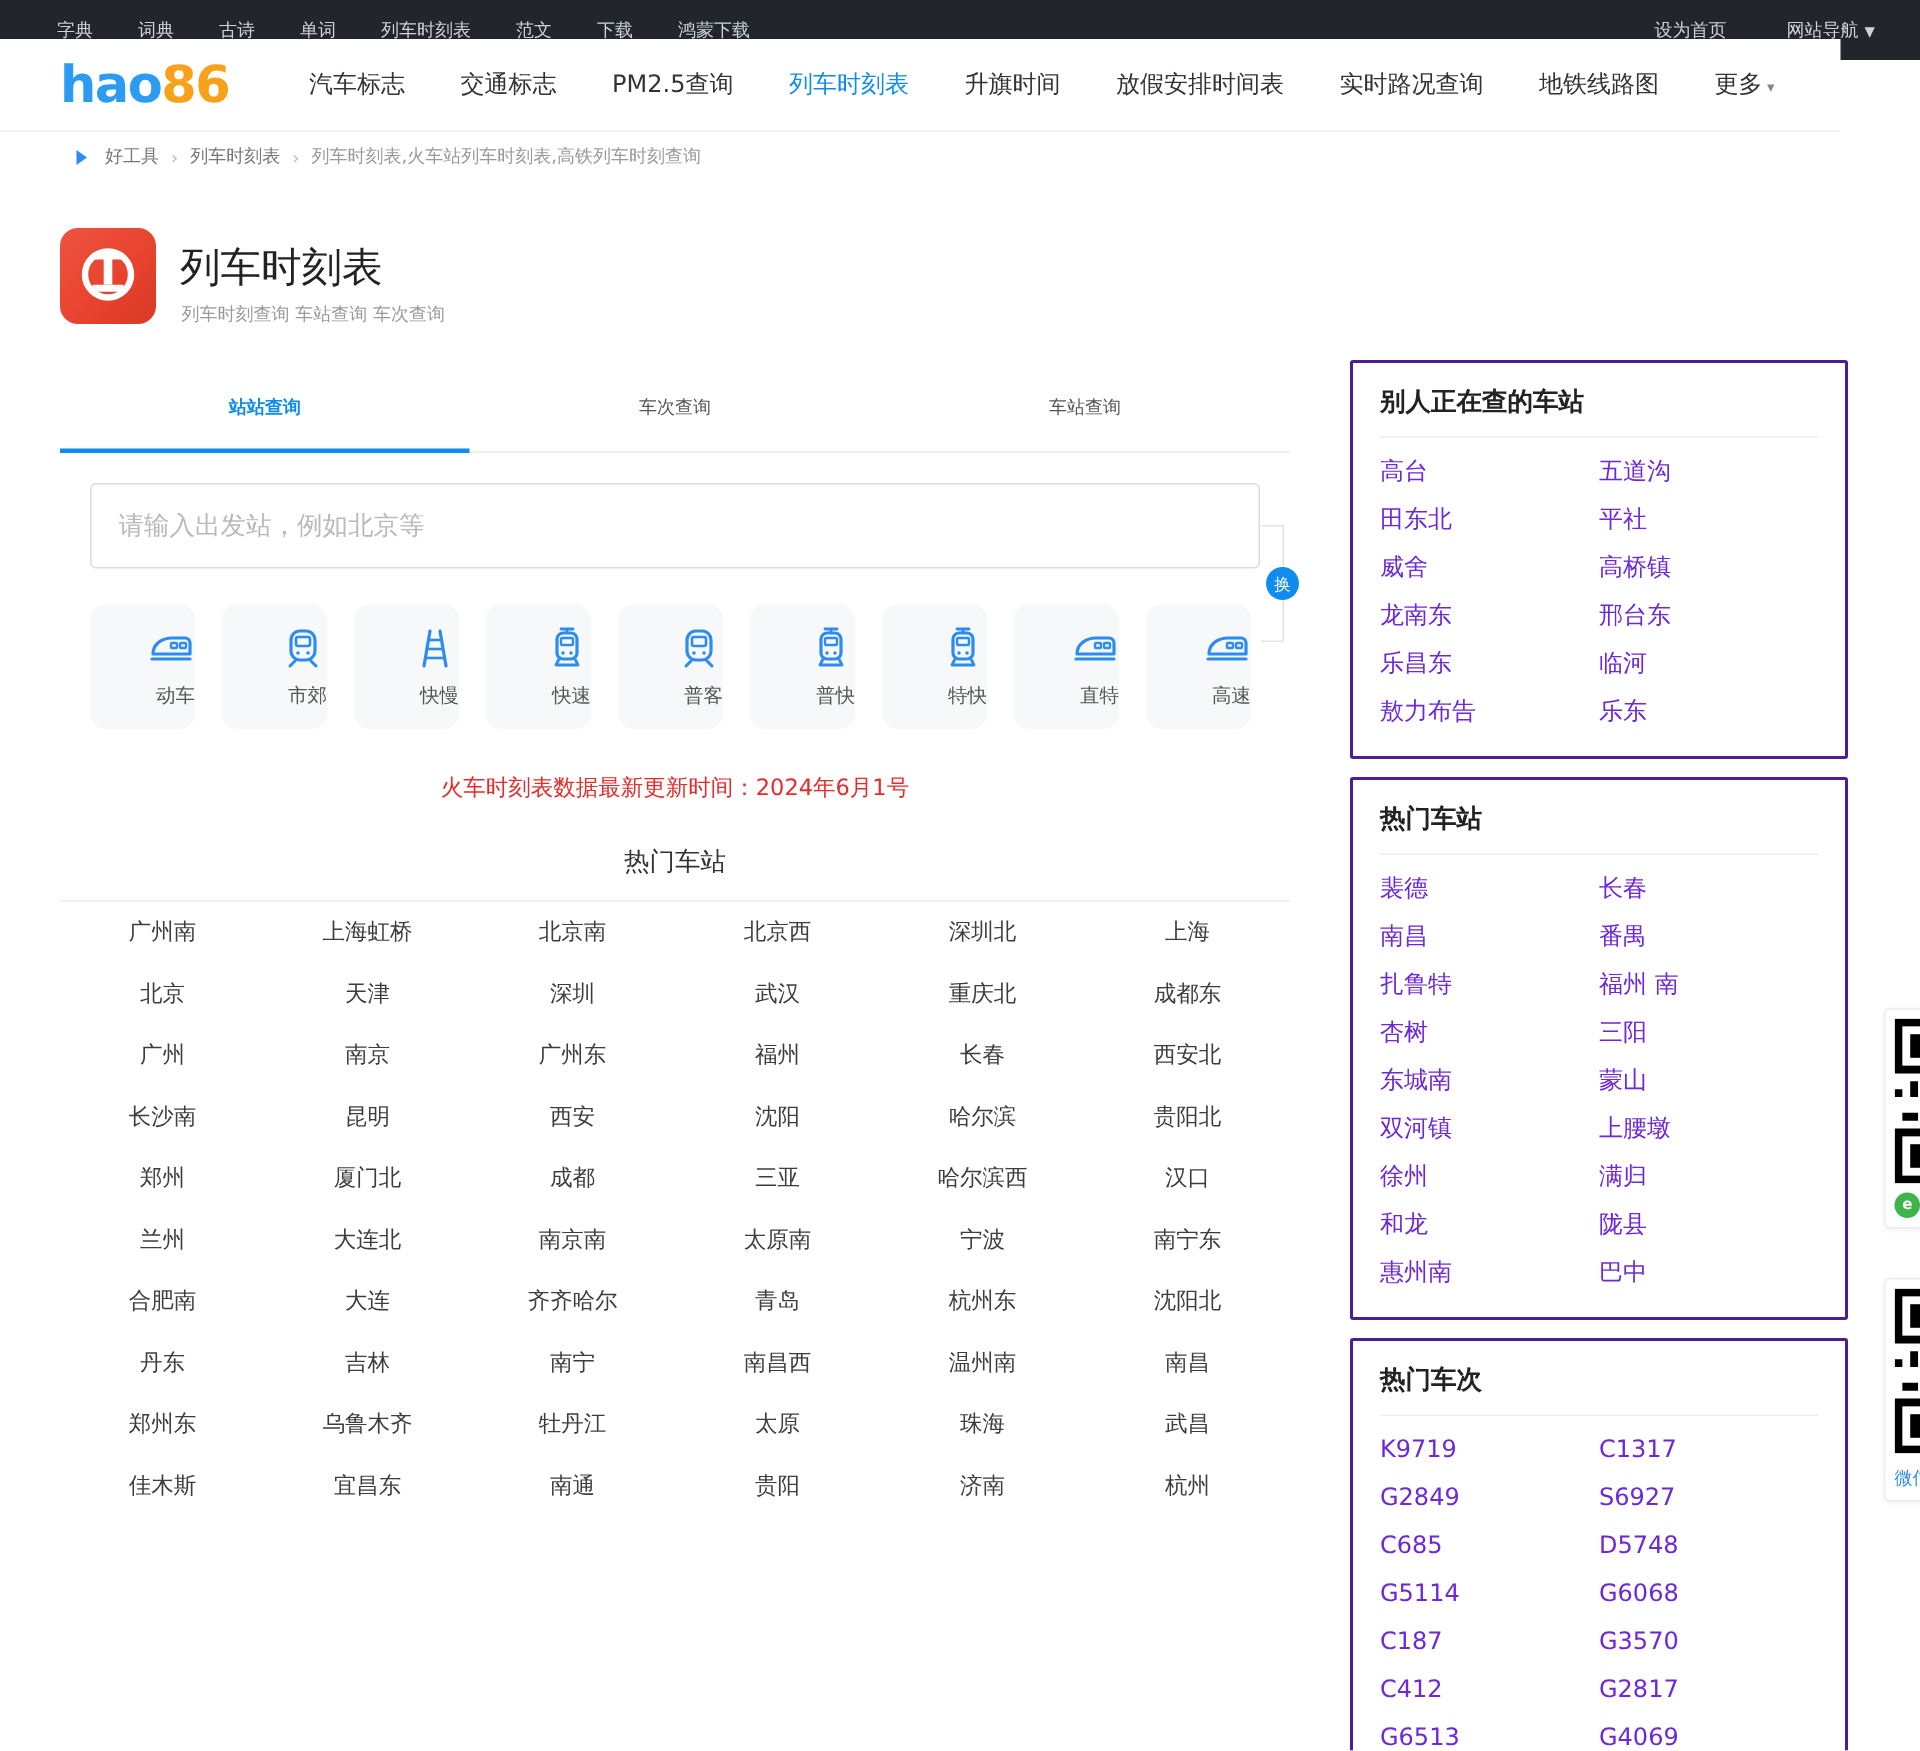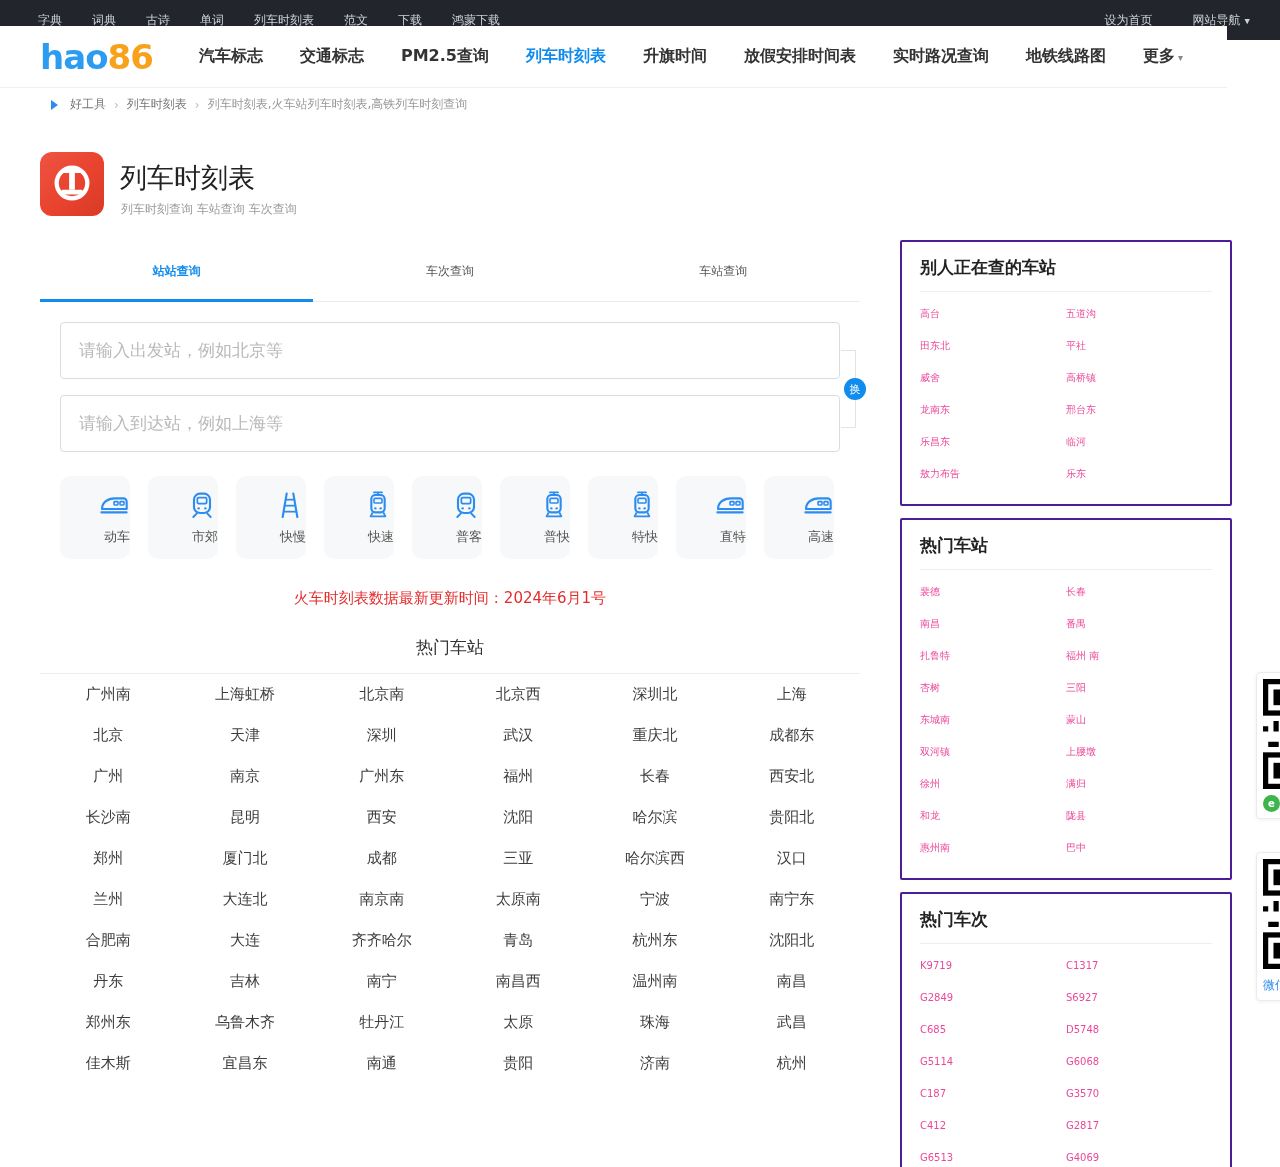--- a/index.html
+++ b/index.html
@@ -1,34 +1,34 @@
 <!DOCTYPE html>
 <html><head>
 <meta charset="utf-8">
 <style>
   * { box-sizing: border-box; margin: 0; padding: 0; }
   body { font-family: "DejaVu Sans", "Liberation Sans", sans-serif; background:#fff; }
   #page { position: relative; width: 1280px; height: 1167px; overflow: hidden; background: #fff; }
 
   
   .topbar { position:absolute; left:0; top:0; width:1280px; height:40px; background:#22262c;
-            display:flex; align-items:center; padding:0 30px 0 38px;font-family:Liberation Mono, monospace; }
+            display:flex; align-items:center; padding:0 30px 0 38px; }
   .topbar-left { display:flex; gap:30px; }
   .topbar a, .topbar .tlink { color:#cdd2d9; font-size:12px; text-decoration:none; cursor:pointer; white-space:nowrap; }
   .topbar-right { margin-left:auto; display:flex; gap:36px; }
   .tarrow { font-size:9px; color:#cdd2d9; margin-left:4px; }
 
   
   .header { position:absolute; left:0; top:26px; width:1227px; height:62px; background:#fff;
             border-bottom:1px solid #eef1f4; display:flex; align-items:center; padding:0 44px 0 40px; }
   .logo { font-size:34px; font-weight:bold; letter-spacing:-1px; cursor:pointer; }
   .logo .lb { color:#2b9cf2; }
   .logo .lo { color:#f8a21c; }
   .mainnav { margin-left:auto; display:flex; gap:34px; align-items:center; }
-  .mainnav .nitem { font-size:16px; color:#333; cursor:pointer; white-space:nowrap;font-weight:bold; }
+  .mainnav .nitem { font-size:16px; color:#333; cursor:pointer; white-space:nowrap; }
   .mainnav .nitem.active { color:#108cee; }
   .narrow { font-size:10px; color:#888; margin-left:3px; }
 
   
   .breadcrumb { position:absolute; left:40px; top:96px; display:flex; align-items:center; gap:8px;
                 font-size:12px; color:#888;padding-left:11px; }
   .bc-play { width:0; height:0; border-left:7px solid #2d8cf0; border-top:5px solid transparent;
              border-bottom:5px solid transparent; margin-right:4px; }
   .bc-sep { color:#bbb; }
   .bc-link { color:#777; cursor:pointer; }
@@ -73,21 +73,21 @@
   .hot-divider { margin-top:14px; border-top:1px solid #ececec; }
   .stations-grid { display:grid; grid-template-columns:repeat(6,1fr); }
   .station { height:41px; line-height:41px; text-align:center; font-size:15px; color:#3d3d3d; cursor:pointer; }
 
   
   .sidebar { position:absolute; left:900px; top:240px; width:332px; }
   .side-card { background:#fff; border:2px solid #4c1d95; border-radius:2px; padding:14px 18px 14px 18px;
                margin-bottom:12px; }
   .side-head { font-size:17px; font-weight:bold; color:#222; padding-bottom:12px; border-bottom:1px solid #eee; }
   .side-list { display:grid; grid-template-columns:1fr 1fr; padding-top:6px; }
-  .side-item { height:32px; line-height:32px; font-size:10px; color:#ec4899; cursor:pointer; white-space:nowrap;
+  .side-item { height:32px; line-height:32px; font-size:16px; color:#6d28d9; cursor:pointer; white-space:nowrap;
                overflow:hidden; }
 
   
   .float-card { position:absolute; background:#fff; border:1px solid #ebebeb; border-radius:4px;
                 padding:6px; box-shadow:0 1px 4px rgba(0,0,0,.06); }
   .float-card svg.qr { width:110px; height:110px; display:block; }
   .green-dot { width:17px; height:17px; border-radius:50%; background:#3db54a; color:#fff; font-size:10px;
                display:flex; align-items:center; justify-content:center; margin-top:6px; font-weight:bold; }
   .qr-caption { margin-top:8px; font-size:12px; color:#2d8cf0; white-space:nowrap; }
 </style>
@@ -224,23 +224,20 @@
 
         <div class="tab">车次查询</div>
 
         <div class="tab">车站查询</div>
 
     </div>
 
     <div class="field">
       <input class="inp" type="text" placeholder="请输入出发站，例如北京等" style="">
     </div>
-    <div class="field" style="margin-top:16px;">
-      <input class="inp" type="text" placeholder="请输入到达站，例如上海等" style="">
-    </div>
 
 
     <div class="types">
 
         <div class="tcard">
           <svg>
             <use href="#train-side-icon"></use>
           </svg>
           <span class="tlabel">动车</span>
         </div>

